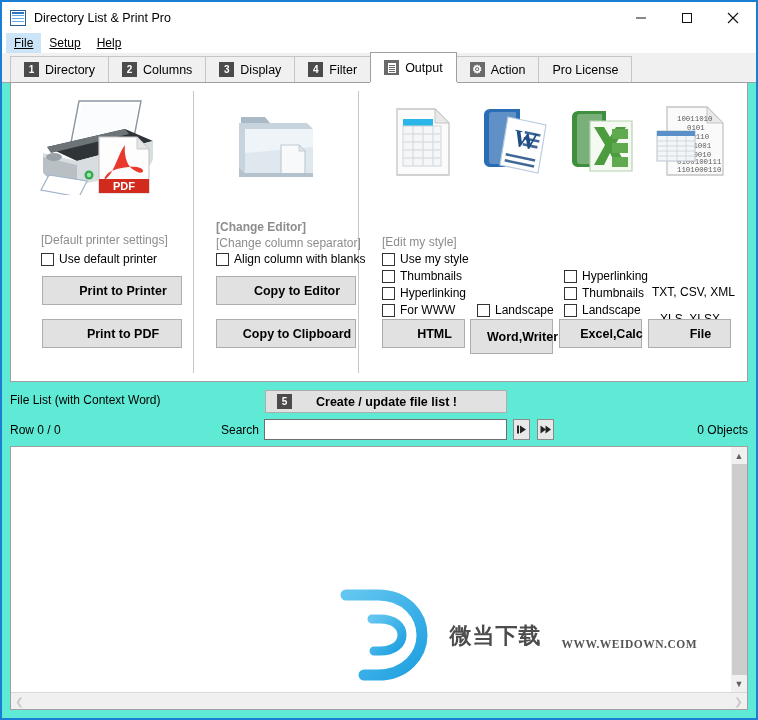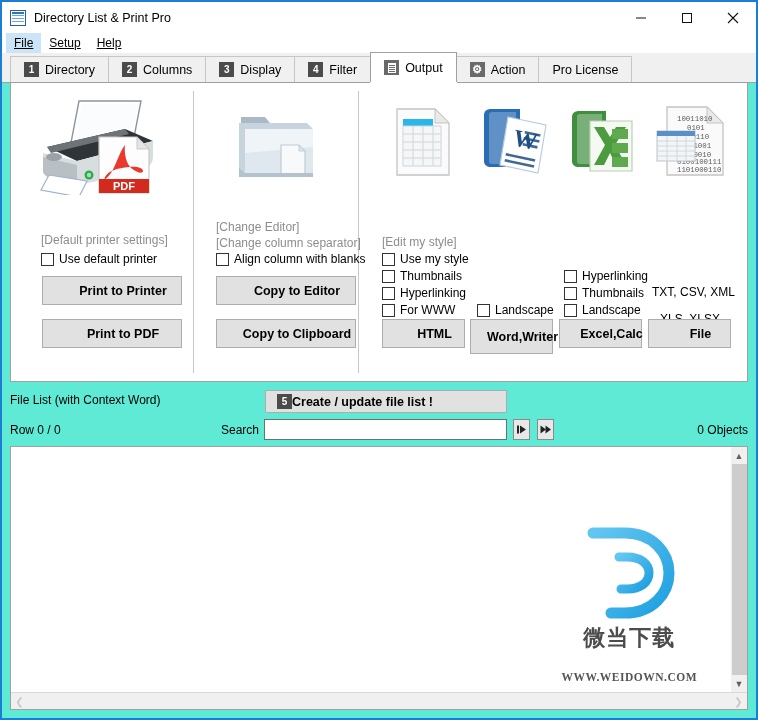--- a/index.html
+++ b/index.html
@@ -158,21 +158,21 @@
   .plainText { font-size:12px; color:#000; white-space:nowrap; }
 
   .createbtn {
     background:#e1e1e1;
     border:1px solid #adadad;
     display:flex; align-items:center;
     position:relative;
   }
   .createbtn .badge { margin-left:11px; }
   .createbtn span.lbl {
-    flex:1; font-weight:bold; font-size:12.5px;
+    flex:1; text-align:center; font-weight:bold; font-size:12.5px;
     padding-right:25px;
   }
 
   .searchbox {
     background:#ffffff;
     border:1px solid #6f6f6f;
     height:21px;
   }
   .navbtn {
     width:17px; height:21px;
@@ -197,22 +197,23 @@
     position:absolute; left:0; right:0; bottom:0; height:17px;
     background:#f0f0f0;
     display:flex; align-items:center; justify-content:space-between;
     border-top:1px solid #d8d8d8;
   }
   .hscroll .arrow { width:17px; text-align:center; color:#c8c8c8; font-size:10px; }
 
   
   .watermark {
     position:absolute;
-    display:flex; flex-direction:column; align-items:center;
+    display:flex; flex-direction:row; align-items:center;
     pointer-events:none;
+    gap:20px;
   }
   .wm-d { position:relative; width:96px; height:96px; }
   .wm-d svg { display:block; }
   .wm-cn {
     font-family:"DejaVu Sans", sans-serif;
     font-weight:bold; font-size:22px; color:#4c4c4c; letter-spacing:1px;
     margin-top:2px;
   }
   .wm-url {
     font-family:"Liberation Serif", serif;
@@ -347,21 +348,21 @@
           <path d="M6,14 L30,14 L35,20 L66,20 L66,28 L6,28 Z" fill="#a9b9c6"></path>
           <path d="M4,20 L72,20 L78,26 L78,70 L10,70 L4,64 Z" fill="#c7d4de"></path>
           <path d="M10,26 L78,26 L78,70 L10,70 Z" fill="#dfe8ef"></path>
           <path d="M10,26 L78,26 L78,44 L10,50 Z" fill="#eef4f8"></path>
           <polygon points="46,42 64,42 70,48 70,72 46,72" fill="#f7f9fa" stroke="#c0ccd5" stroke-width="1.2"></polygon>
           <polygon points="64,42 70,48 64,48" fill="#dfe6ea" stroke="#c0ccd5" stroke-width="0.9"></polygon>
           <path d="M4,64 L10,70 L78,70 L78,74 L4,74 Z" fill="#b4c2cd"></path>
         </svg>
       </div>
 
-      <div class="grayLabel" style="position:absolute; left:23px; top:137px;">[Change Editor]</div>
+      <div class="grayLabel" style="position:absolute; left:23px; top:137px;font-weight:bold;">[Change Editor]</div>
       <div class="grayLabel" style="position:absolute; left:23px; top:153px;">[Change column separator]</div>
 
       <div class="cbrow" style="position:absolute; left:23px; top:168px;">
         <span class="cbox"></span>
         <span>Align column with blanks</span>
       </div>
 
       <div class="btn" style="position:absolute; left:23px; top:193px; width:140px; height:29px;">
         <span>Copy to Editor</span>
       </div>

